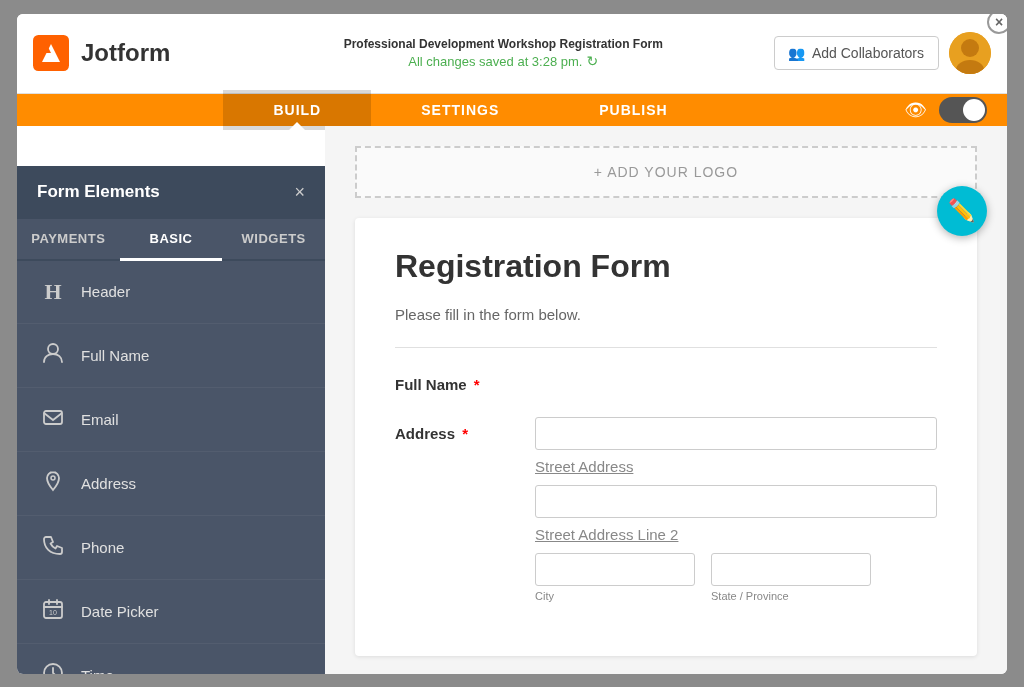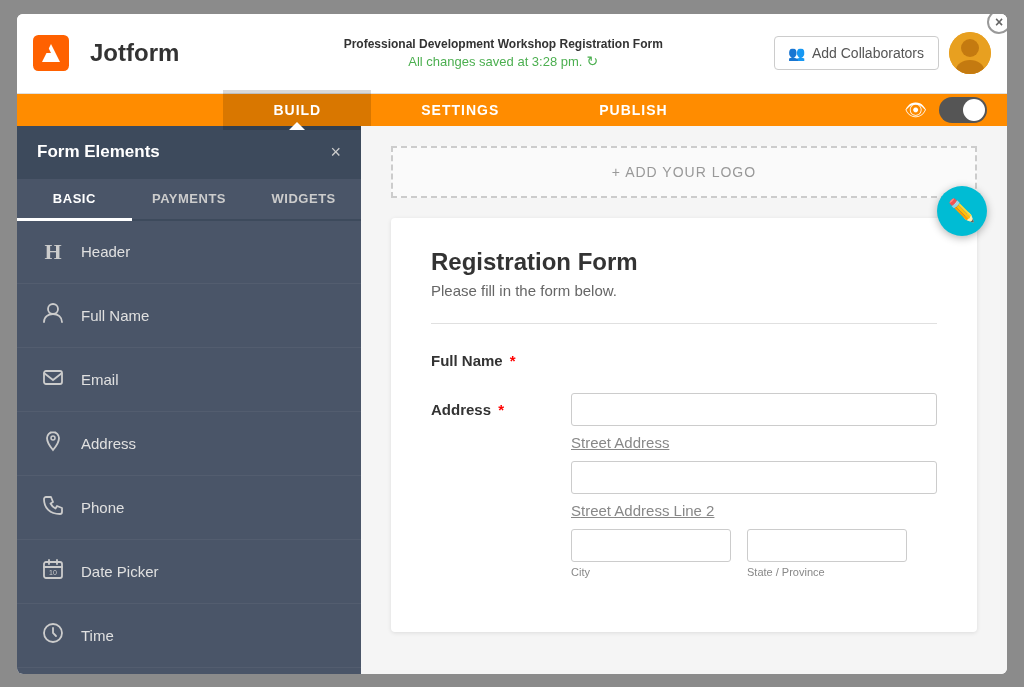--- a/index.html
+++ b/index.html
@@ -71,21 +71,21 @@
       padding: 0 16px;
       height: 80px;
       border-bottom: 1px solid #e0e0e0;
       background: #fff;
       flex-shrink: 0;
     }
 
     .logo-area {
       display: flex;
       align-items: center;
-      gap: 21px;
+      gap: 12px;
       min-width: 200px;
     }
 
     .logo-icon {
       width: 36px;
       height: 36px;
     }
 
     .logo-text {
       font-size: 24px;
@@ -228,26 +228,27 @@
 
     
     .main-content {
       display: flex;
       flex: 1;
       overflow: hidden;
     }
 
     
     .sidebar {
-      width: 344px;
+      width: 308px;
       background: #4a5568;
       flex-shrink: 0;
       display: flex;
       flex-direction: column;
       overflow: hidden;
+      margin-top: 40px;
     }
 
     .sidebar-header {
       display: flex;
       align-items: center;
       justify-content: space-between;
       padding: 16px 20px;
       background: #3d4a5c;
     }
 
@@ -354,24 +355,24 @@
 
     .form-card {
       background: #fff;
       margin: 0 30px 20px;
       padding: 30px 40px;
       border-radius: 4px;
       box-shadow: 0 1px 4px rgba(0,0,0,0.1);
     }
 
     .form-heading {
-      font-size: 24px;
+      font-size: 32px;
       font-weight: bold;
       color: #333;
-      margin-bottom: 6px;
+      margin-bottom: 21px;
     }
 
     .form-subheading {
       font-size: 15px;
       color: #666;
       margin-bottom: 24px;
     }
 
     .form-divider {
       border: none;
@@ -553,22 +554,22 @@
 
     <div class="main-content">
 
       <div class="sidebar">
         <div class="sidebar-header">
           <span class="sidebar-title">Form Elements</span>
           <span class="sidebar-close">×</span>
         </div>
 
         <div class="sidebar-tabs">
+          <div class="sidebar-tab">PAYMENTS</div>
           <div class="sidebar-tab active">BASIC</div>
-          <div class="sidebar-tab">PAYMENTS</div>
           <div class="sidebar-tab">WIDGETS</div>
         </div>
 
         <div class="sidebar-items">
           <div class="sidebar-item">
             <span class="sidebar-item-icon" style="font-weight:bold;font-size:22px;color:#ccc;font-family:serif;">H</span>
             <span class="sidebar-item-label">Header</span>
           </div>
           <div class="sidebar-item">
             <span class="sidebar-item-icon">

